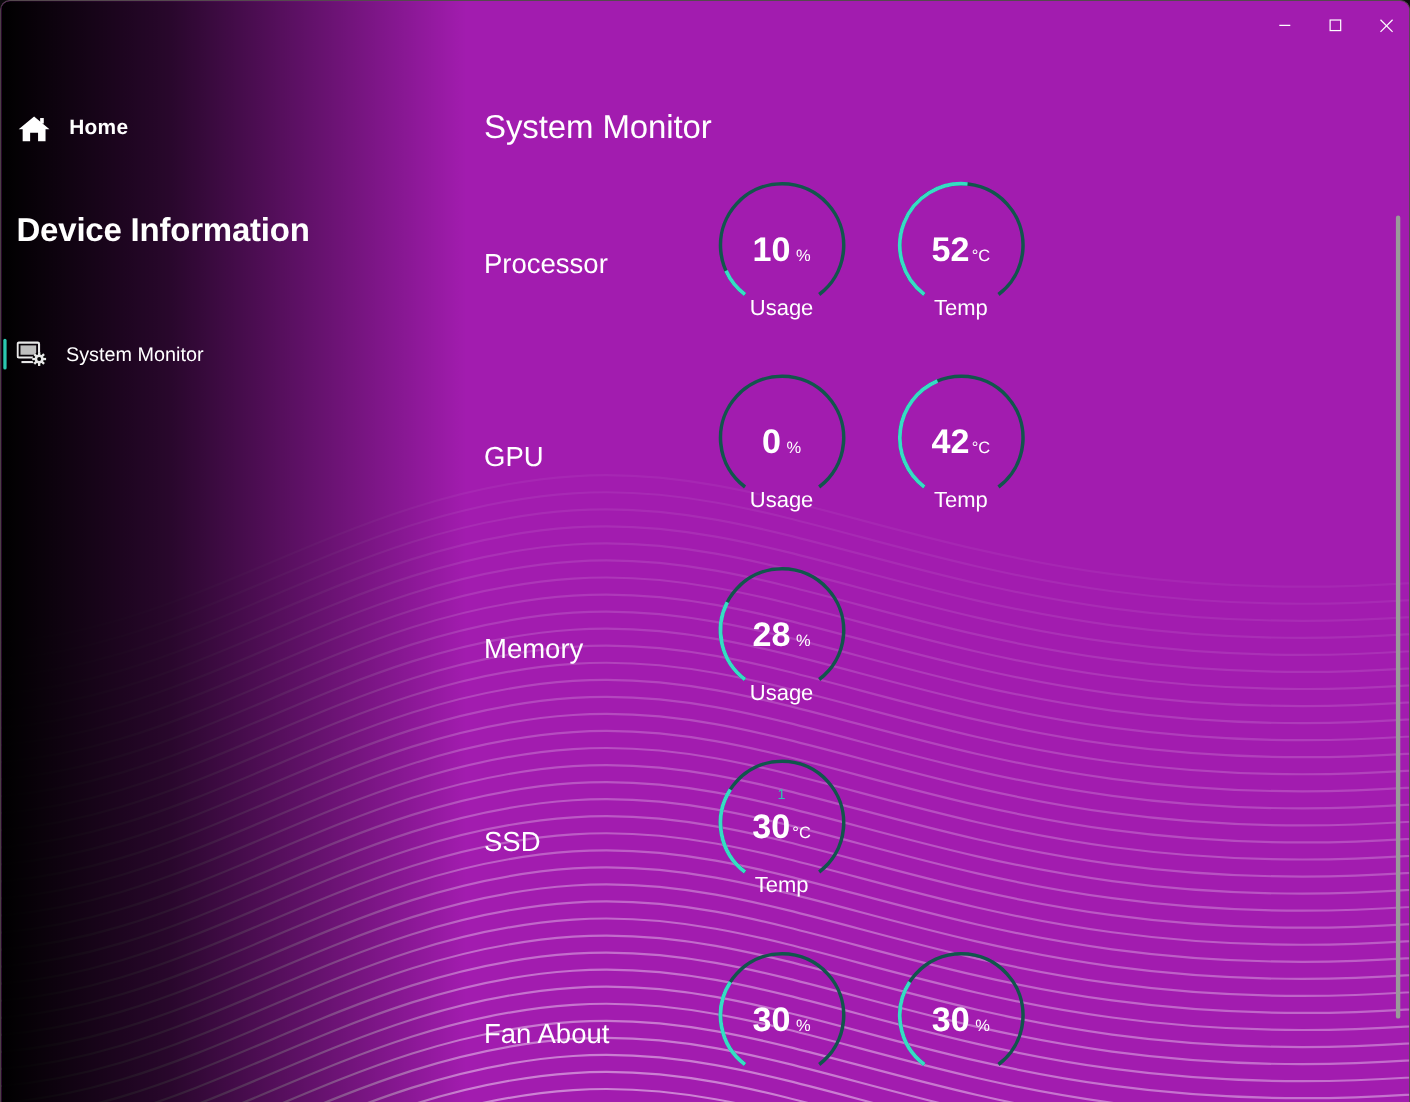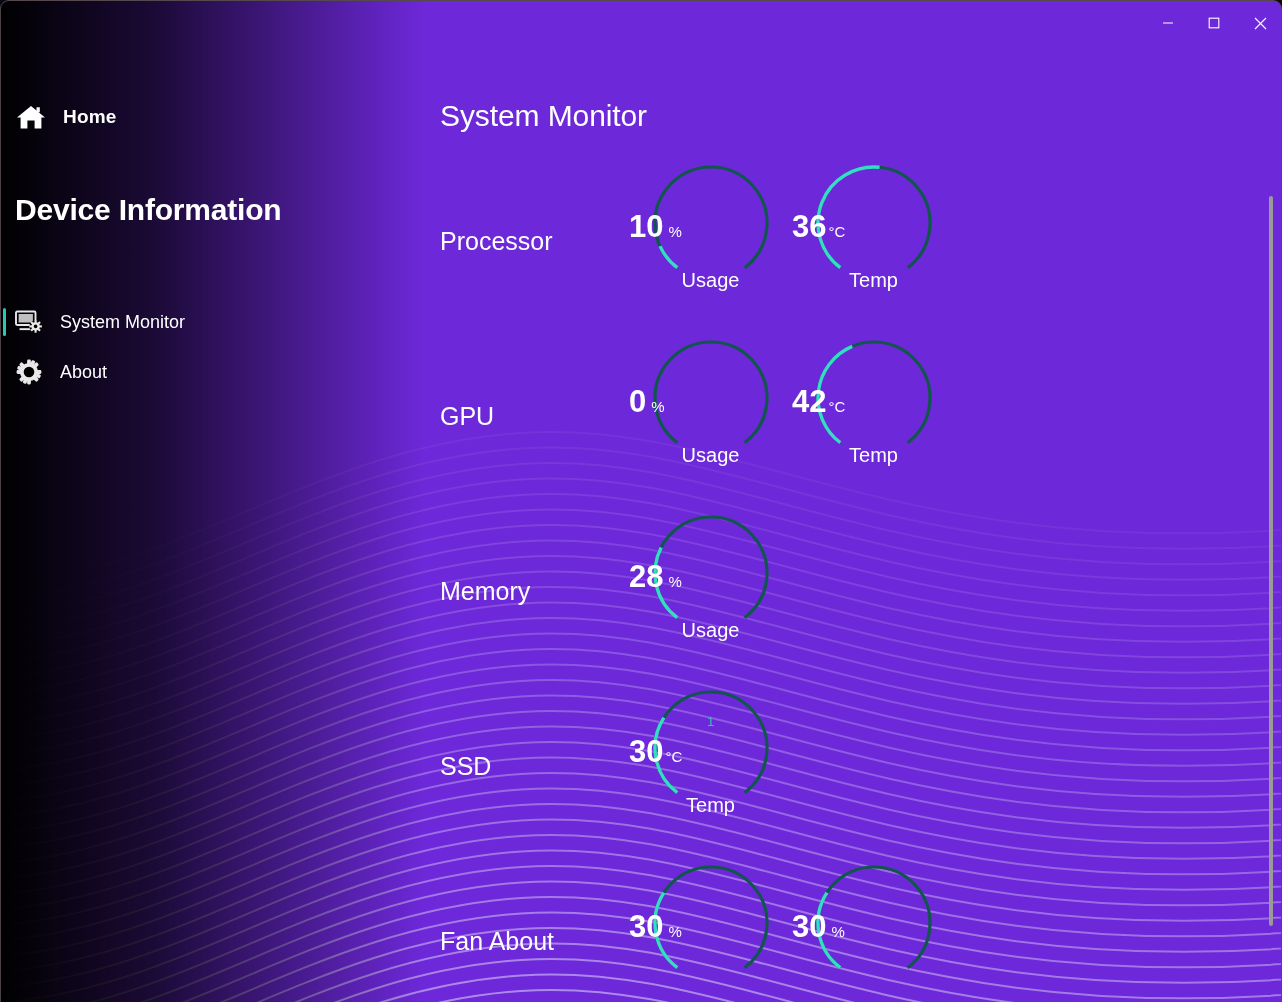--- a/index.html
+++ b/index.html
@@ -9,21 +9,21 @@
     height: 1002px;
     overflow: hidden;
     background: #0b0a0c;
     font-family: "Liberation Sans", sans-serif;
   }
 
   #app {
     position: relative;
     width: 1282px;
     height: 1002px;
-    background: #6d28d9;
+    background: #a21caf;
     border-radius: 9px 9px 0 0;
     border-top: 1px solid #55494e;
     border-left: 1px solid #4a4045;
     border-right: 1px solid #5a4b52;
     overflow: hidden;
   }
 
   
   #wave-bg {
     position: absolute;
@@ -187,21 +187,21 @@
     display: block;
   }
   .gauge-value {
     position: absolute;
     left: 0;
     top: 58px;
     width: 163px;
     text-align: center;
     display: flex;
     align-items: baseline;
-    justify-content: flex-start;
+    justify-content: center;
     white-space: nowrap;
   }
   .gv-num {
     font-size: 31px;
     font-weight: bold;
     color: #ffffff;
     line-height: 1;
   }
   .gv-unit {
     font-size: 15px;
@@ -370,37 +370,20 @@
               <rect x="-6.3" y="-1.05" width="12.6" height="2.1" transform="rotate(45)"></rect>
             </g>
             <circle r="4.1" fill="#e8e8e8"></circle>
             <circle r="1.8" fill="#000000"></circle>
           </g>
         </svg>
       </div>
       <div class="nav-label">System Monitor</div>
     </div>
 
-    <div class="nav-item" style="top:306px;">
-      <div class="nav-icon">
-        <svg width="28" height="26" viewBox="0 0 28 26">
-          <g transform="translate(14,13)" fill="#e8e8e8">
-            <rect x="-1.9" y="-12.4" width="3.8" height="24.8" rx="1.3"></rect>
-            <rect x="-12.4" y="-1.9" width="24.8" height="3.8" rx="1.3"></rect>
-            <rect x="-1.9" y="-12.4" width="3.8" height="24.8" rx="1.3" transform="rotate(45)"></rect>
-            <rect x="-12.4" y="-1.9" width="24.8" height="3.8" rx="1.3" transform="rotate(45)"></rect>
-            <rect x="-1.9" y="-12.4" width="3.8" height="24.8" rx="1.3" transform="rotate(22.5)"></rect>
-            <rect x="-12.4" y="-1.9" width="24.8" height="3.8" rx="1.3" transform="rotate(22.5)"></rect>
-            <circle r="9.1"></circle>
-          </g>
-          <circle cx="14" cy="13" r="5.3" fill="#000000"></circle>
-        </svg>
-      </div>
-      <div class="nav-label">About</div>
-    </div>
   </div>
 
   <div id="content">
     <div id="page-title">System Monitor</div>
     <div id="rows">
         <div class="metric-row">
           <div class="metric-name">Processor</div>
           <div class="gauges">
             <div class="gauge">
               <svg class="gauge-svg" width="124" height="124" viewBox="0 0 124 124">
@@ -412,21 +395,21 @@
                 <span class="gv-unit">%</span>
               </div>
               <div class="gauge-caption">Usage</div>
             </div>
             <div class="gauge">
               <svg class="gauge-svg" width="124" height="124" viewBox="0 0 124 124">
                 <path d="M 28.30 106.72 A 56 56 0 1 1 95.70 106.72" fill="none" stroke="#11564c" stroke-width="3.2" stroke-linecap="butt"></path>
                 <path d="M 28.30 106.72 A 56 56 0 0 1 67.58 6.28" fill="none" stroke="#35ddc4" stroke-width="3.4" stroke-linecap="butt"></path>
               </svg>
               <div class="gauge-value">
-                <span class="gv-num">36</span>
+                <span class="gv-num">52</span>
                 <span class="gv-unit deg">°C</span>
               </div>
               <div class="gauge-caption">Temp</div>
             </div>
           </div>
         </div>
         <div class="metric-row">
           <div class="metric-name">GPU</div>
           <div class="gauges">
             <div class="gauge">

